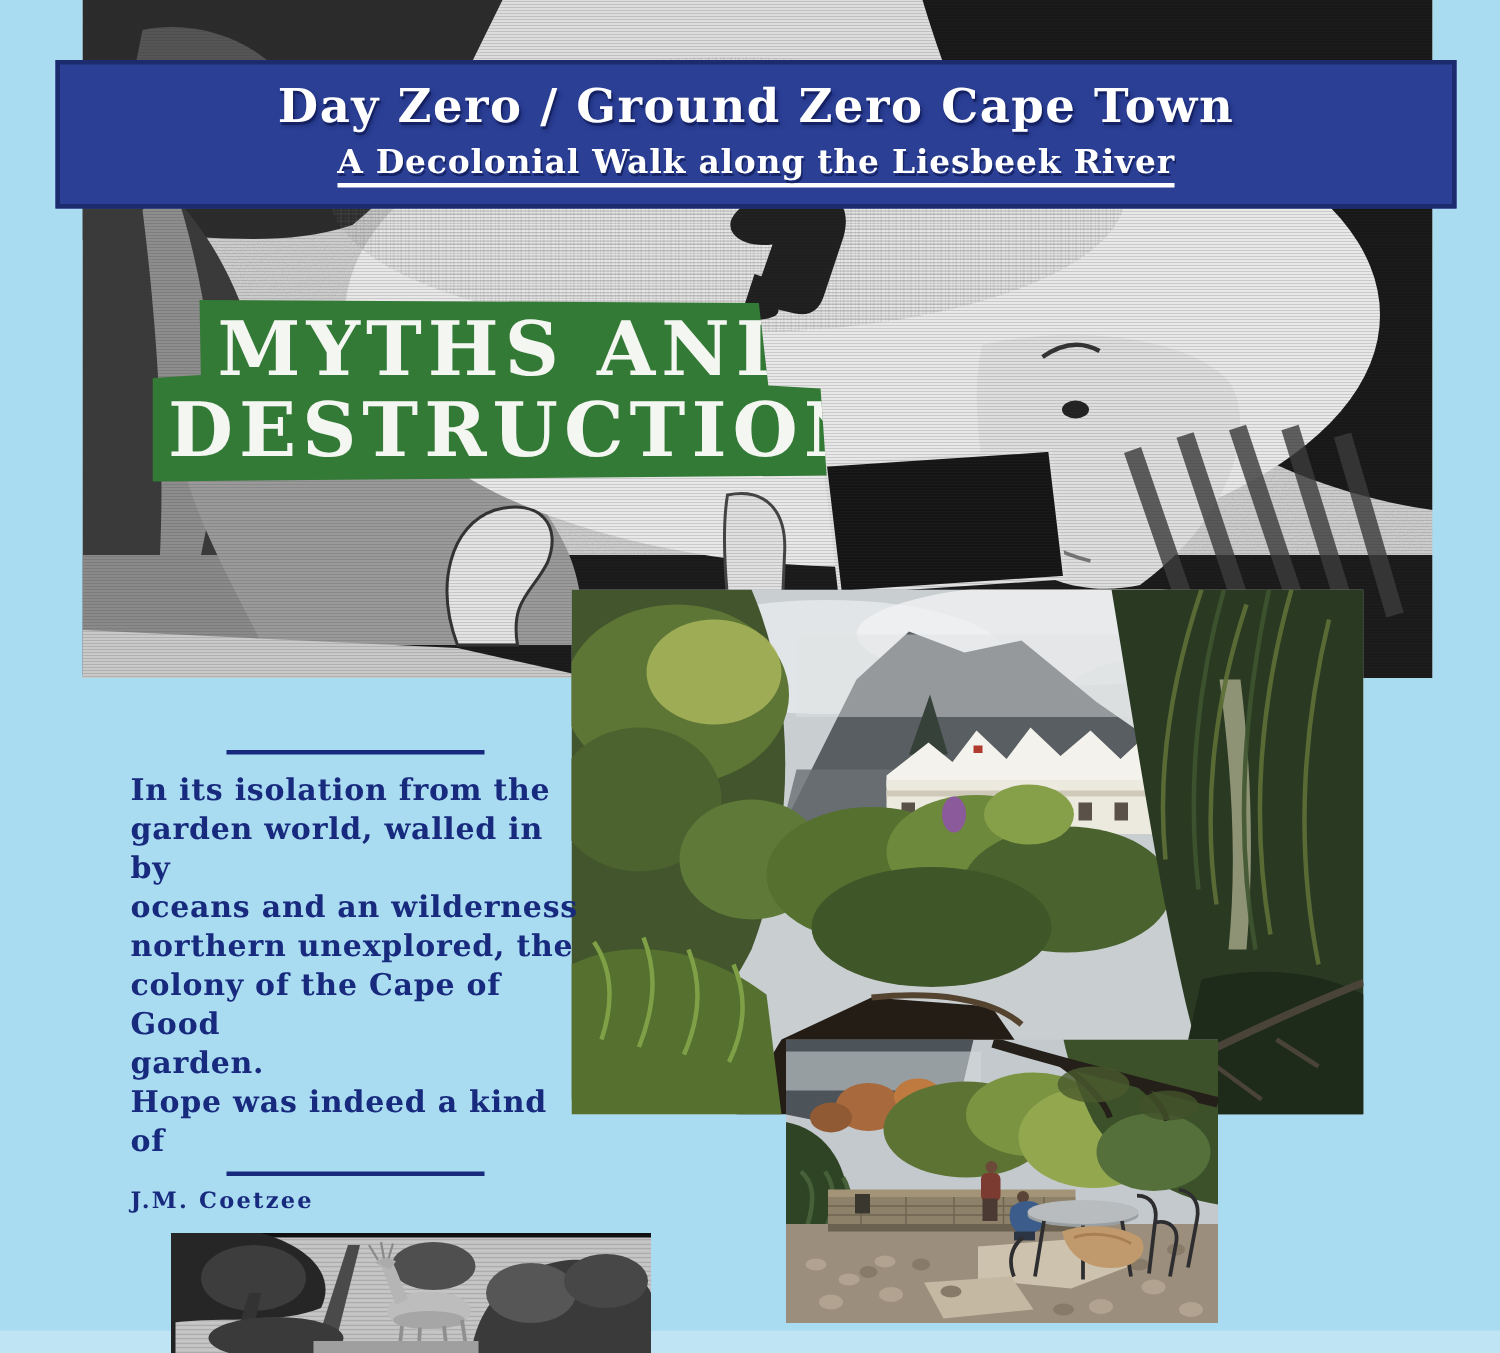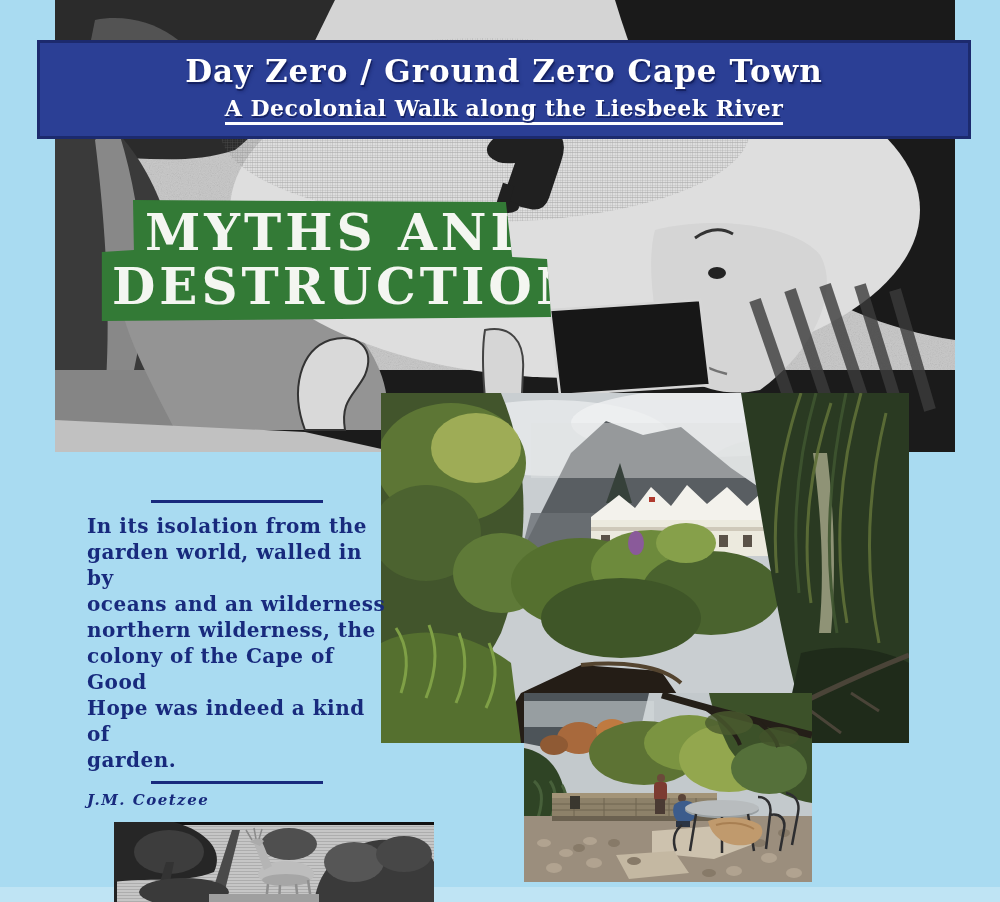--- a/index.html
+++ b/index.html
@@ -26,21 +26,21 @@
           color:#f4f6f1;font-weight:bold;}
   .green-line1{margin:8px 0 0 45px;font-size:50px;line-height:54px;letter-spacing:4px;}
   .green-line2{margin:0 0 0 12px;font-size:50px;line-height:54px;letter-spacing:4px;}
 
   
   .quote{left:51px;top:500px;width:300px;text-align:left;color:#182a7d;margin-left:36px;}
   .quote-rule{width:172px;height:3px;background:#182a7d;margin:0 auto;}
   .quote-body{margin-top:10px;font-size:20px;line-height:26px;font-weight:bold;
           letter-spacing:.5px;}
   .quote-rule2{margin-top:8px;}
-  .quote-attrib{margin-top:7px;font-size:15px;font-weight:bold;letter-spacing:1.5px;font-style:italic;}
+  .quote-attrib{margin-top:7px;font-size:15px;font-weight:bold;letter-spacing:1.5px;}
 
   svg{display:block;}
 </style>
 </head>
 <body>
 
 <div class="page">
 
   <div class="abs footer-strip"></div>
 
@@ -275,24 +275,24 @@
     <path d="M184 128 C200 122 224 124 236 132 C242 140 236 150 222 152 C204 154 188 146 184 128 Z" fill="#c09a6d"></path>
     <path d="M192 132 C204 128 220 130 230 136" stroke="#a87f52" stroke-width="2" fill="none"></path>
   </svg>
 
   <div class="abs quote">
     <div class="quote-rule"></div>
     <div class="quote-body">
       <div>In its isolation from the</div>
       <div>garden world, walled in by</div>
       <div>oceans and an wilderness</div>
-      <div>northern wilderness, the</div>
+      <div>northern unexplored, the</div>
       <div>colony of the Cape of Good</div>
+      <div>garden.</div>
       <div>Hope was indeed a kind of</div>
-      <div>garden.</div>
     </div>
     <div class="quote-rule quote-rule2"></div>
     <div class="quote-attrib">J.M. Coetzee</div>
   </div>
 
   <svg class="abs" style="left:114px;top:822px;" width="320" height="80" viewBox="0 0 320 80" role="img" aria-label="antelope-engraving">
     <defs>
       <pattern id="sky" width="4" height="3" patternUnits="userSpaceOnUse">
         <path d="M0 1.5 H4" stroke="#9a9a9a" stroke-width="0.7"></path>
       </pattern>

